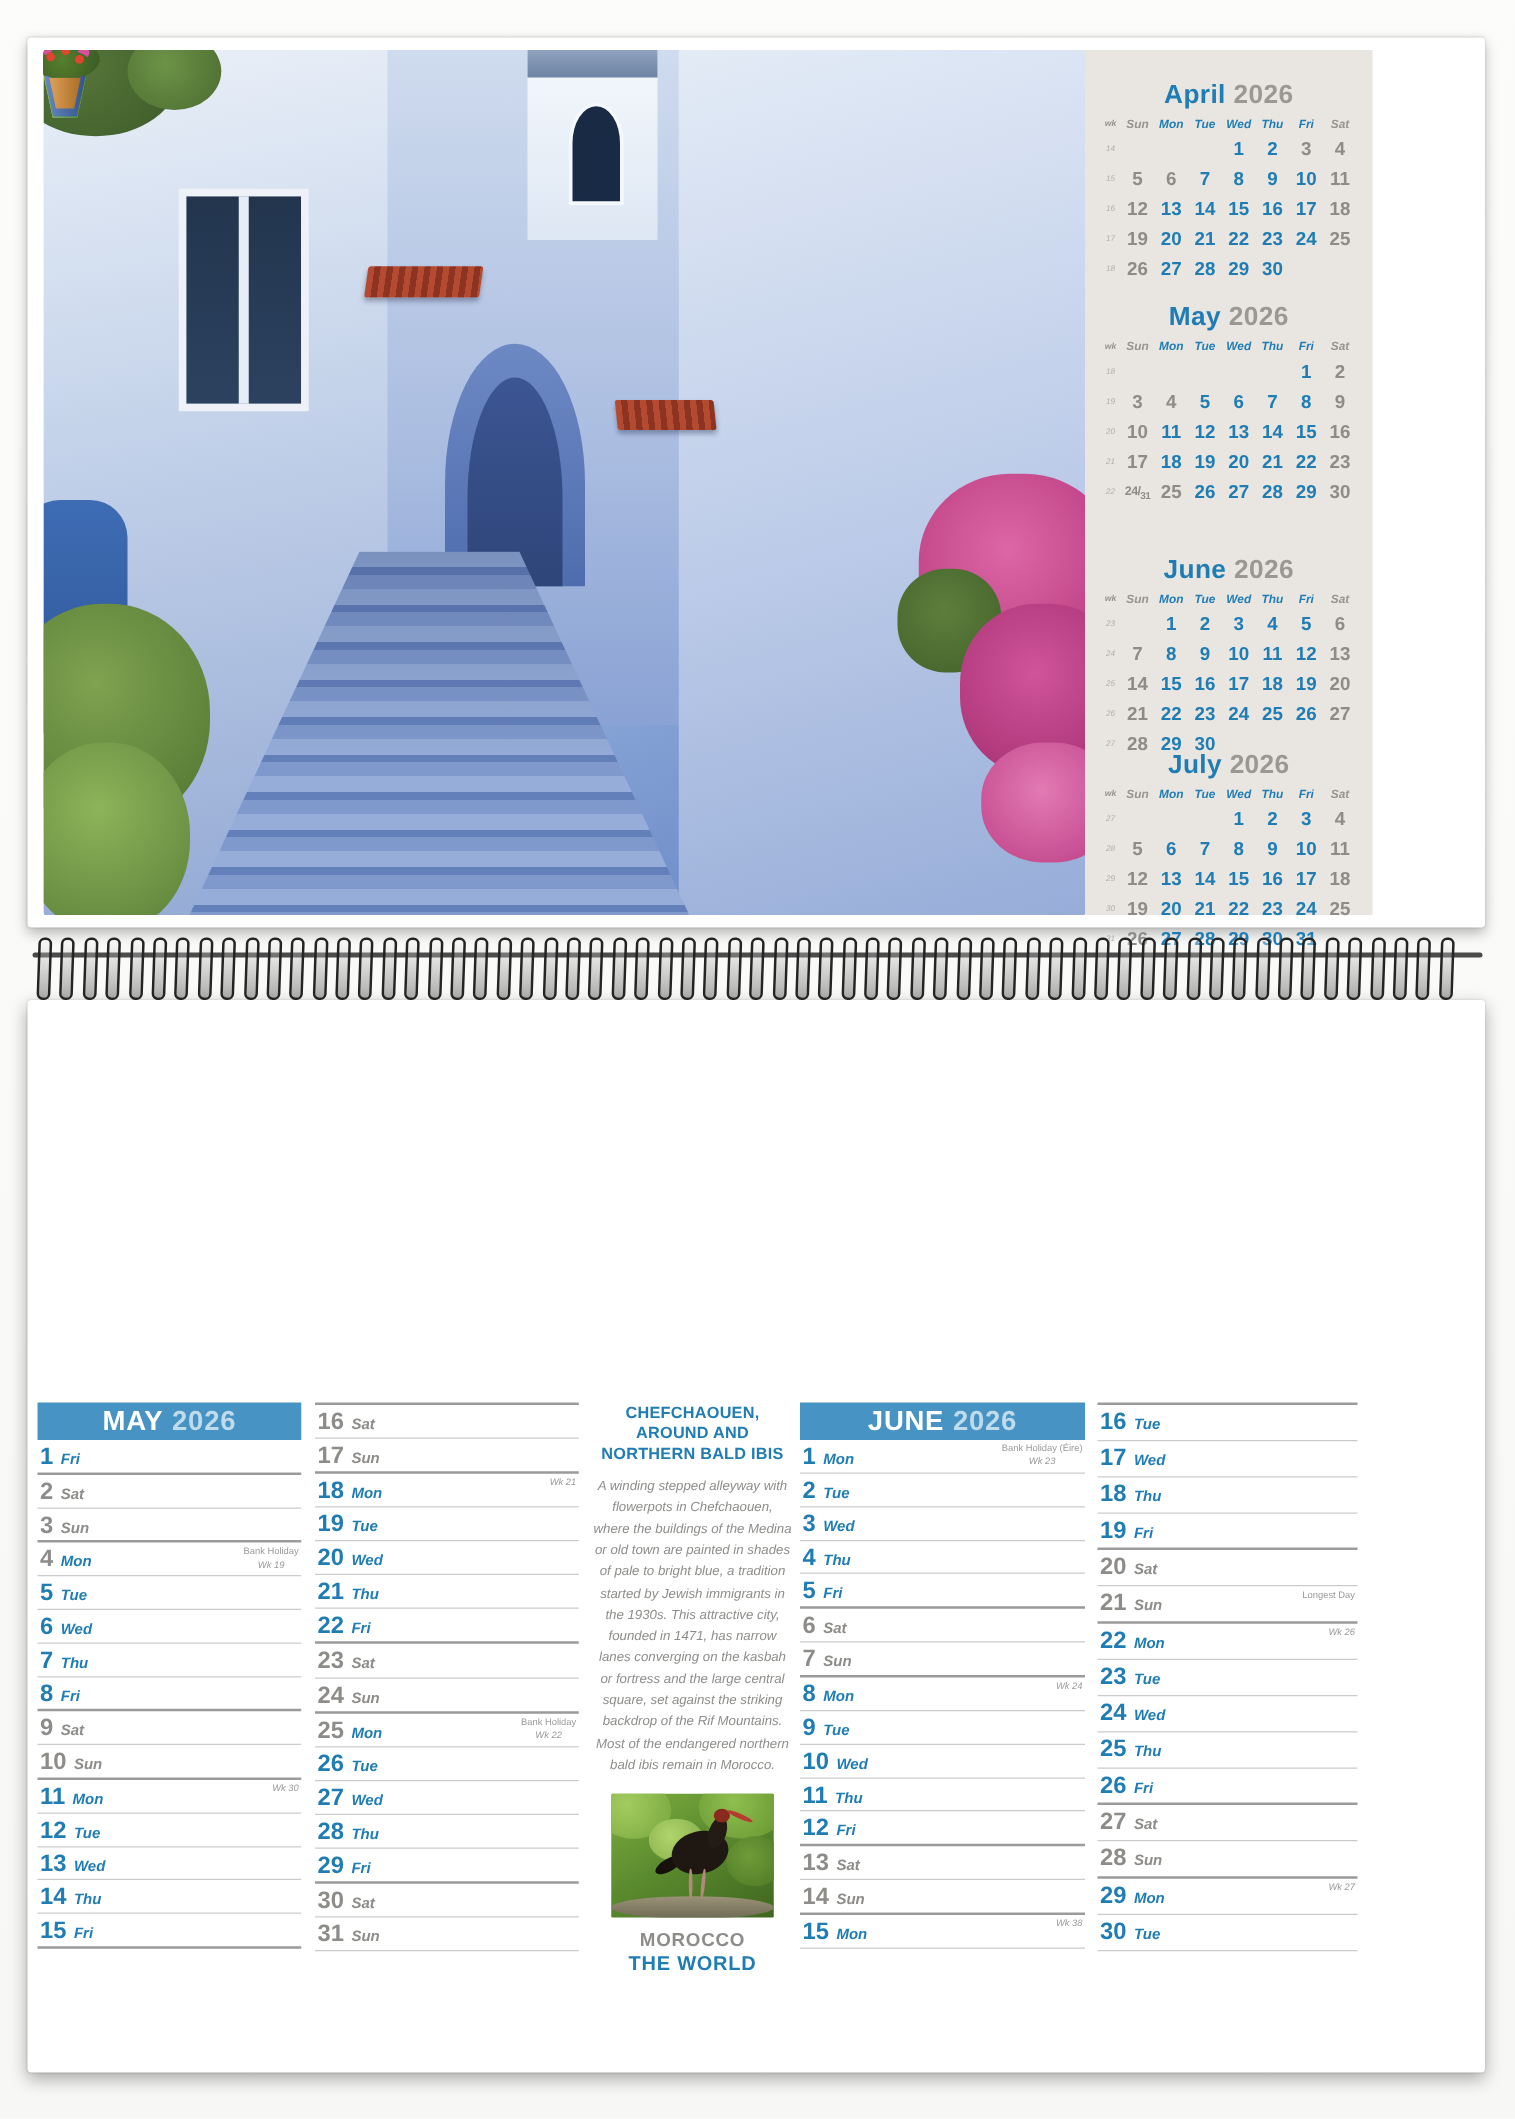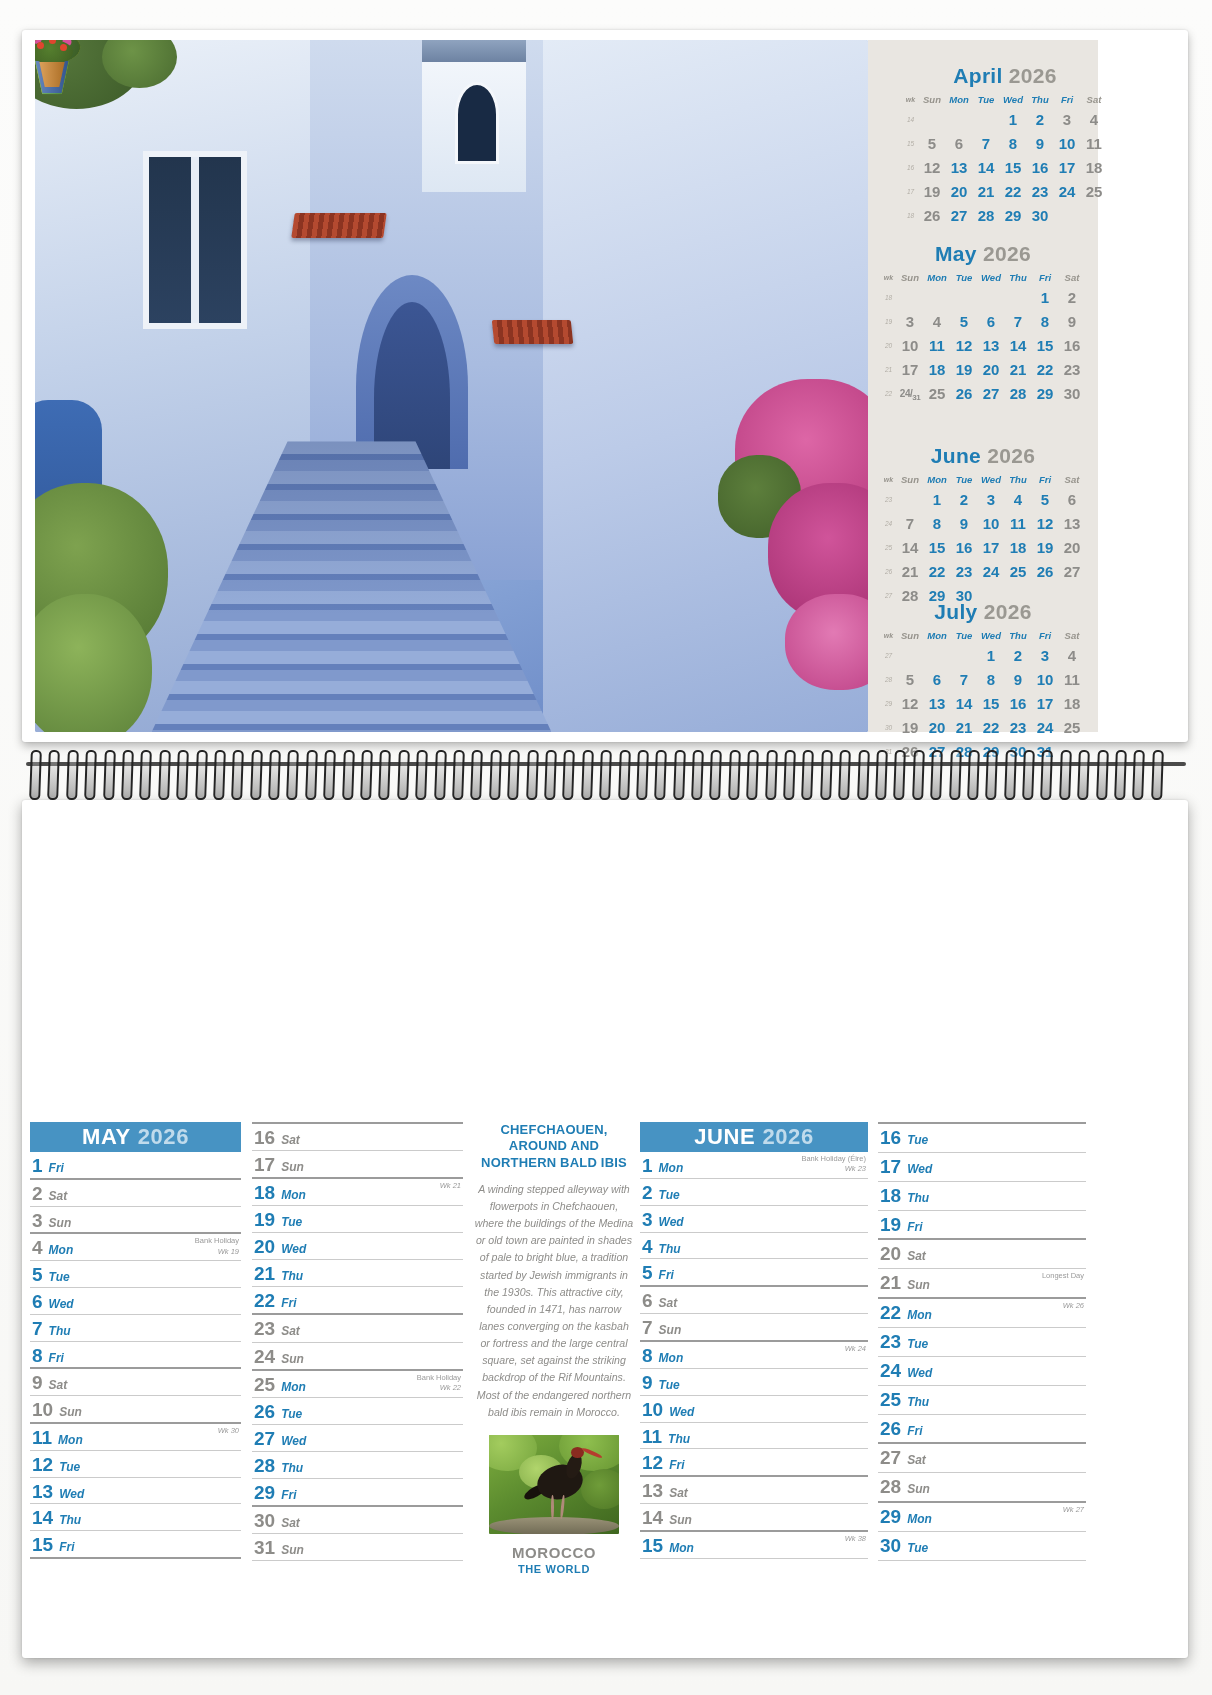--- a/index.html
+++ b/index.html
@@ -82,21 +82,21 @@
     font-size:22px;font-weight:bold;letter-spacing:.6px;}
   .pm-month{color:#fff;}
   .pm-year{color:#c0dbec;font-weight:bold;margin-left:7px;}
   .day-row{flex:1;position:relative;display:flex;align-items:baseline;padding:4px 0 0 2px;border-bottom:1px solid #cbcbcb;}
   .day-row.thick{border-bottom:2px solid #9b9b9b;}
   .day-num{font-size:19px;font-weight:bold;line-height:1;color:#1f7db4;}
   .day-name{font-size:12px;font-weight:bold;font-style:italic;color:#1f7db4;margin-left:6px;}
   .day-row.we .day-num,.day-row.we .day-name{color:#8d8c89;}
   .day-row.hol .day-num{color:#8d8c89;}
   .day-notes{position:absolute;right:2px;top:2px;text-align:right;font-size:7.5px;line-height:1.35;color:#9a9a9a;}
-  .day-notes .wk-note{font-style:italic;display:block;}
+  .day-notes .wk-note{font-style:italic;display:block;text-align:center;}
   .day-notes span{display:block;}
   
   .feature{position:absolute;left:452px;top:322px;width:160px;text-align:center;}
   .feature-title{color:#1f7db4;font-size:13px;font-weight:bold;line-height:1.25;letter-spacing:.2px;}
   .feature-body{margin-top:10px;font-size:10.6px;font-style:italic;color:#8e8d8a;line-height:1.62;}
   .bird{position:relative;width:130px;height:99px;margin:14px auto 10px;overflow:hidden;border-radius:1px;
     background:linear-gradient(150deg,#7fae3f 0%,#5c8c2f 45%,#3f661f 100%);}
   .bird i{position:absolute;border-radius:50%;}
   .leaf1{left:-12px;top:-10px;width:60px;height:46px;background:radial-gradient(circle at 40% 40%,#a3cc5e,#76a53e);}
   .leaf2{left:70px;top:-14px;width:70px;height:50px;background:radial-gradient(circle at 40% 40%,#8fbf4e,#62902f);}
@@ -104,21 +104,21 @@
   .leaf4{left:92px;top:34px;width:46px;height:40px;background:radial-gradient(circle at 40% 40%,#6f9c39,#4c7424);}
   .ground{left:0;top:82px;width:100%;height:18px;border-radius:0;background:linear-gradient(#9a9277,#6f6a54);}
   .bird-body{left:48px;top:30px;width:46px;height:34px;border-radius:55% 45% 50% 50%;background:#1f1812;transform:rotate(-14deg);}
   .bird-neck{left:78px;top:18px;width:14px;height:26px;border-radius:40%;background:#241b14;transform:rotate(18deg);}
   .bird-head{left:82px;top:12px;width:13px;height:11px;border-radius:50%;background:#8a2b20;}
   .bird-beak{left:92px;top:16px;width:22px;height:4px;border-radius:0 0 8px 2px;background:#b53c2e;transform:rotate(24deg);}
   .bird-tail{left:34px;top:52px;width:24px;height:10px;border-radius:40%;background:#17110c;transform:rotate(-30deg);}
   .bird-leg{top:60px;width:2.5px;height:24px;border-radius:2px;background:#b08a7a;}
   .bl1{left:62px;} .bl2{left:72px;transform:rotate(6deg);}
   .feature-footer1{font-size:15px;font-weight:bold;color:#8d8c89;letter-spacing:.6px;}
-  .feature-footer2{font-size:11px;font-weight:bold;color:#1f7db4;letter-spacing:.6px;margin-top:2px;}
+  .feature-footer2{font-size:16px;font-weight:bold;color:#1f7db4;letter-spacing:.6px;margin-top:2px;}
 </style>
 </head>
 <body>
 
 <div class="sheet top-sheet">
   <div class="photo">
     <div class="wall-left"></div>
     <div class="wall-mid"></div>
     <div class="wall-right"></div>
     <div class="tower"></div>
@@ -259,21 +259,21 @@
           <div class="pot-plant" style="background:radial-gradient(circle at 45% 35%,#557f2e,rgba(0,0,0,.25) 95%),#557f2e"></div>
           <i class="pot-fl" style="position:absolute;left:2px;top:2px;background:#e0452f"></i>
           <i class="pot-fl" style="position:absolute;left:14px;top:-3px;background:#e0452f"></i>
           <i class="pot-fl" style="position:absolute;left:25px;top:4px;background:#e0452f"></i>
           <div class="pot-body" style="background:linear-gradient(90deg,rgba(255,255,255,.25),rgba(0,0,0,.22)),#d6872a"></div>
         </div>
       </div>
   </div>
   <div class="mini-panel">
     <div id="mini-months">
-        <div class="mini" style="top: 24px; padding-left: 22px;">
+        <div class="mini" style="top: 24px;">
           <div class="mini-title"><span class="mt-month">April</span> <span class="mt-year">2026</span></div>
           <div class="mini-grid">
             <span class="mh wk">wk</span>
             <span class="mh we">Sun</span>
             <span class="mh">Mon</span>
             <span class="mh">Tue</span>
             <span class="mh">Wed</span>
             <span class="mh">Thu</span>
             <span class="mh">Fri</span>
             <span class="mh we">Sat</span>

